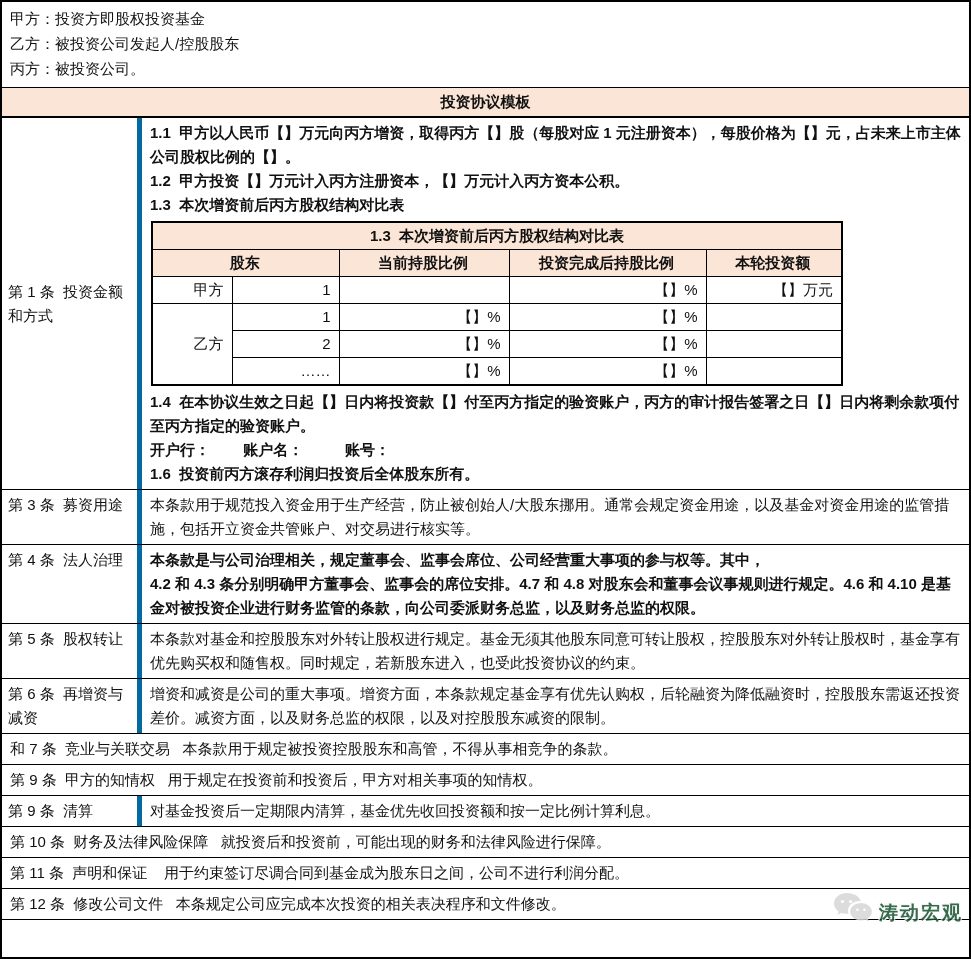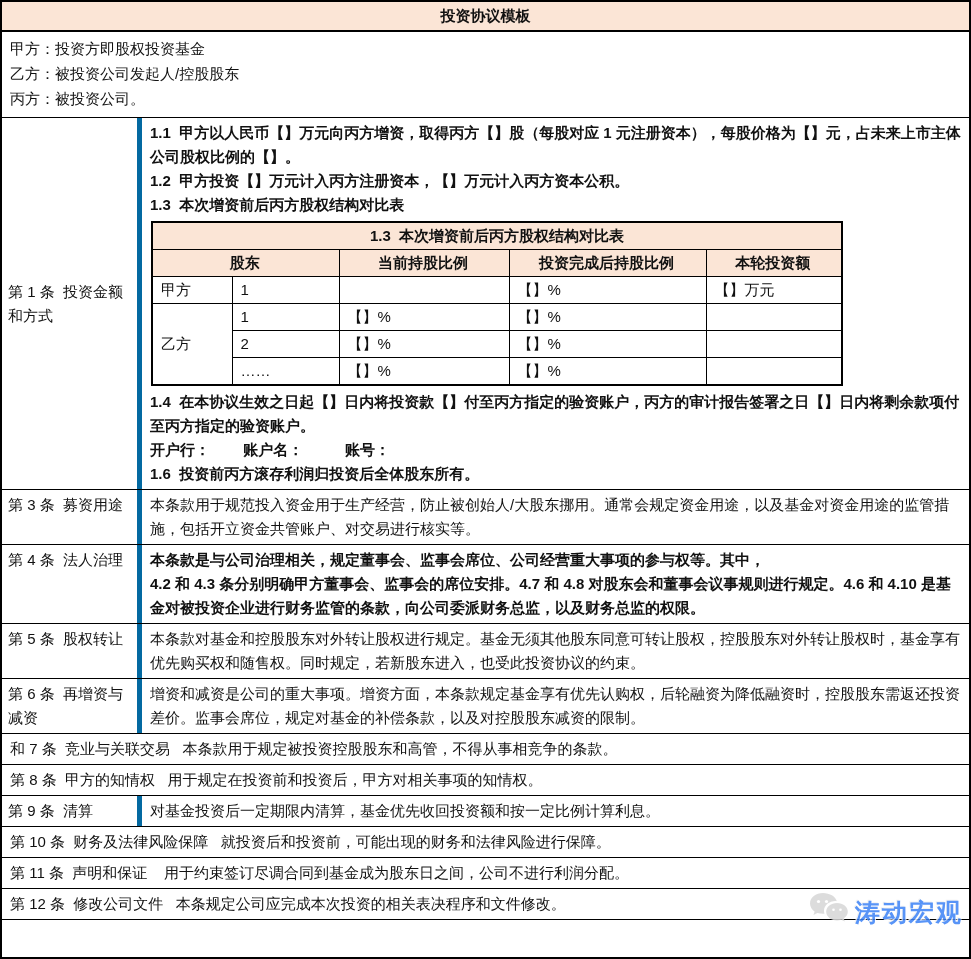--- a/index.html
+++ b/index.html
@@ -62,56 +62,56 @@
     text-align:center;
     height:27px;
   }
   table.inner .hdr{
     background:#FBE5D6;
     font-weight:bold;
     text-align:center;
     padding-right:10px;
     height:27px;
   }
-  table.inner .c{text-align:left;margin-top:23px;}
+  table.inner .c{text-align:right;margin-top:23px;}
   col.g{width:80px;} col.n{width:107px;} col.cur{width:170px;}
   col.aft{width:197px;} col.amt{width:136px;}
   
   .watermark{
     position:absolute;
     right:6px;
     top:889px;
     display:flex;
     align-items:center;
     gap:5px;
     z-index:5;
     pointer-events:none;
     opacity:.85;
   }
   .watermark .wm-text{
-    font-size:25px;
+    font-size:19px;
     font-weight:bold;
     letter-spacing:2px;
-    color:#3b82f6;
+    color:#14532d;
     text-shadow:1px 1px 0 #ffffff,-1px -1px 0 #f0f0f0;
     line-height:1;
   }
 </style>
 </head>
 <body>
 
 <div class="doc">
-
-  <div class="row title-row txt">投资协议模板</div>
 
   <div class="row parties">
     <div class="txt">甲方：投资方即股权投资基金</div>
     <div class="txt">乙方：被投资公司发起人/控股股东</div>
     <div class="txt">丙方：被投资公司。</div>
   </div>
+
+  <div class="row title-row txt">投资协议模板</div>
 
   <div class="row split">
     <div class="label vcenter txt">第 1 条  投资金额和方式</div>
     <div class="content">
       <p class="txt">1.1  甲方以人民币【】万元向丙方增资，取得丙方【】股（每股对应 1 元注册资本），每股价格为【】元，占未来上市主体公司股权比例的【】。</p>
       <p class="txt">1.2  甲方投资【】万元计入丙方注册资本，【】万元计入丙方资本公积。</p>
       <p class="txt">1.3  本次增资前后丙方股权结构对比表</p>
 
       <table class="inner">
         <colgroup>
@@ -180,26 +180,26 @@
     </div>
   </div>
 
   <div class="row split">
     <div class="label txt">第 5 条  股权转让</div>
     <div class="content txt">本条款对基金和控股股东对外转让股权进行规定。基金无须其他股东同意可转让股权，控股股东对外转让股权时，基金享有优先购买权和随售权。同时规定，若新股东进入，也受此投资协议的约束。</div>
   </div>
 
   <div class="row split">
     <div class="label txt">第 6 条  再增资与减资</div>
-    <div class="content txt">增资和减资是公司的重大事项。增资方面，本条款规定基金享有优先认购权，后轮融资为降低融资时，控股股东需返还投资差价。监事会席位，规定对基金的补偿条款，以及对控股股东减资的限制。</div>
+    <div class="content txt">增资和减资是公司的重大事项。增资方面，本条款规定基金享有优先认购权，后轮融资为降低融资时，控股股东需返还投资差价。减资方面，以及财务总监的权限，以及对控股股东减资的限制。</div>
   </div>
 
   <div class="row merged txt">和 7 条  竞业与关联交易   本条款用于规定被投资控股股东和高管，不得从事相竞争的条款。</div>
 
-  <div class="row merged txt">第 8 条  甲方的知情权   用于规定在投资前和投资后，甲方对相关事项的知情权。</div>
+  <div class="row merged txt">第 9 条  甲方的知情权   用于规定在投资前和投资后，甲方对相关事项的知情权。</div>
 
   <div class="row split">
     <div class="label txt">第 9 条  清算</div>
     <div class="content txt">对基金投资后一定期限内清算，基金优先收回投资额和按一定比例计算利息。</div>
   </div>
 
   <div class="row merged txt">第 10 条  财务及法律风险保障   就投资后和投资前，可能出现的财务和法律风险进行保障。</div>
 
   <div class="row merged txt">第 11 条  声明和保证    用于约束签订尽调合同到基金成为股东日之间，公司不进行利润分配。</div>
 

